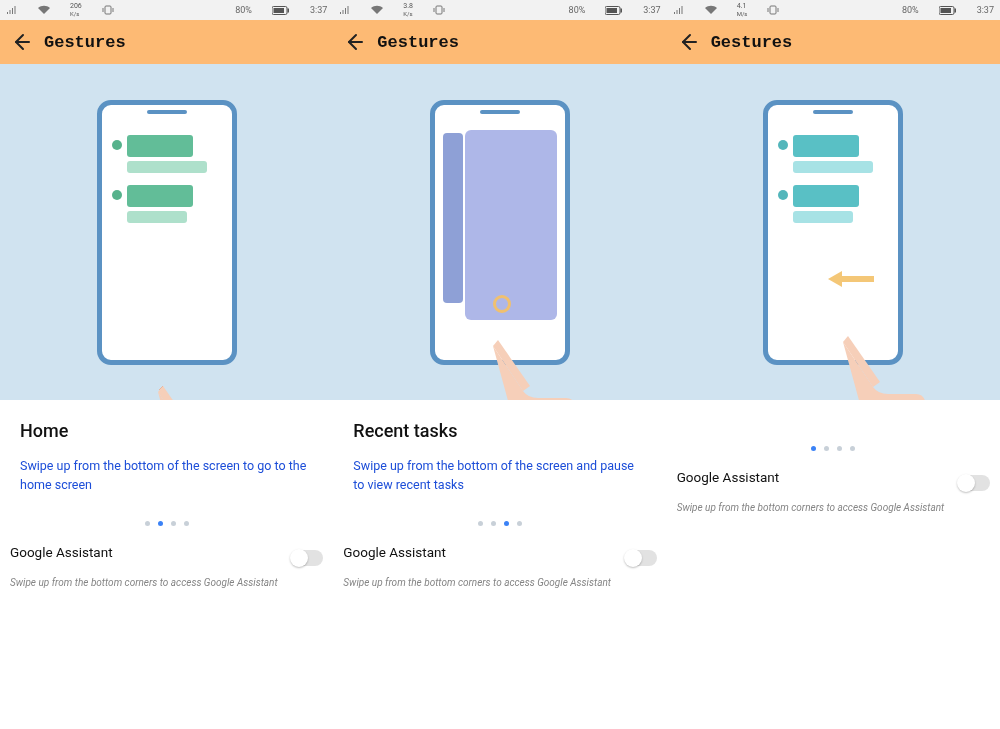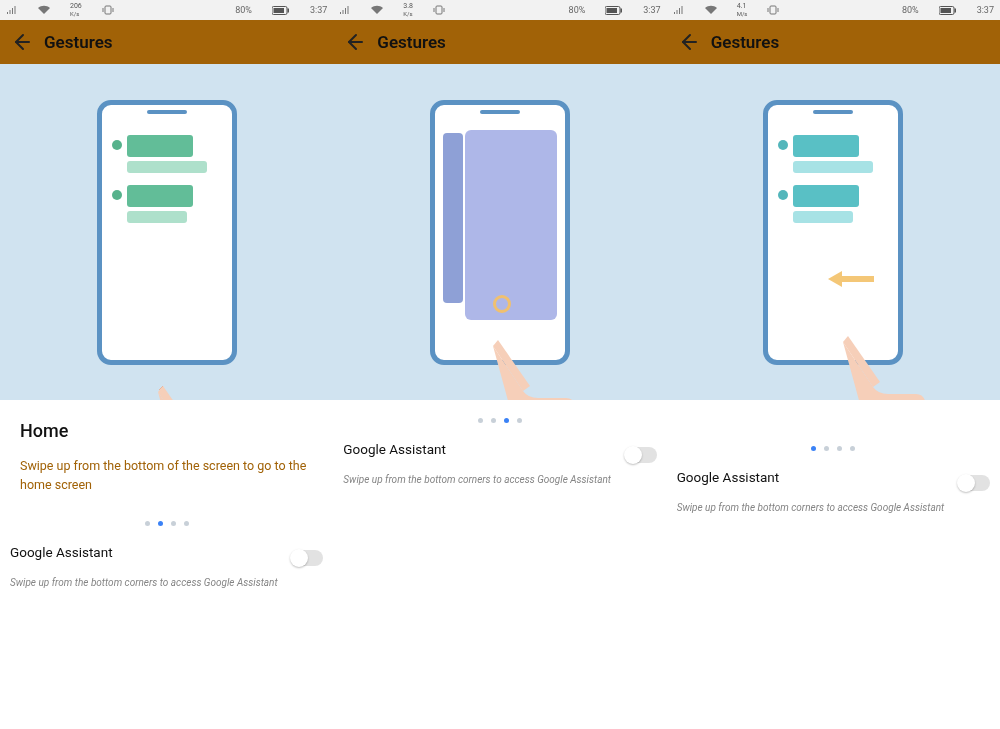--- a/index.html
+++ b/index.html
@@ -26,25 +26,26 @@
     color: #666;
   }
   .status-left, .status-right { display: flex; align-items: center; gap: 20px; }
   .sig-icon, .wifi-icon, .vib-icon, .batt-icon { display: inline-flex; }
   .speed { display: flex; flex-direction: column; line-height: 7px; font-size: 7px; color:#555; }
   .speed .unit { font-size: 6px; }
 
   
   .header {
     height: 44px;
-    background: #a16207;
+    background: #fdba74;
     display: flex;
     align-items: center;
     padding: 0 12px;
     gap: 14px;
+    font-family: Liberation Mono, monospace;
   }
   .back-arrow { width: 18px; height: 18px; display:flex; align-items:center; justify-content:center; cursor:pointer;}
   .title { font-size: 17px; font-weight: 600; color:#111; }
 
   
   .illus-zone {
     height: 336px;
     background: #d0e3f0;
     display: flex;
     align-items: center;
@@ -112,21 +113,21 @@
 
   
   .text-sec {
     padding: 20px 20px 8px 20px;
     text-align: left;
   }
   .gesture-title {
     font-size: 18px; font-weight: 500; color:#111; margin-bottom: 16px;
   }
   .gesture-desc {
-    font-size: 12.5px; color:#a16207; line-height: 1.5;
+    font-size: 12.5px; color:#1d4ed8; line-height: 1.5;
   }
 
   
   .dots { display:flex; gap:8px; justify-content:center; margin: 18px 0 12px; }
   .dot { width:5px; height:5px; border-radius:50%; background:#c8d0d8; }
   .dot.active { background:#3b82f6; }
 
   
   .ga-row {
     display:flex; gap:12px; align-items:flex-start; justify-content:space-between;
@@ -292,20 +293,24 @@
         <span class="ring"></span>
       </div>
       <div class="hand hand-recent">
         <svg viewBox="0 0 90 90">
             <path d="M5 10 L35 55 Q40 62 50 62 L78 62 Q88 62 88 76 L88 88 L46 88 Q30 88 22 72 Z" fill="#f6cfb9"></path>
             <path d="M5 10 L10 4 L42 50 L35 55 Z" fill="#f6cfb9"></path>
           </svg>
       </div>
     </div>
 
+    <div class="text-sec">
+      <div class="gesture-title">Recent tasks</div>
+      <div class="gesture-desc">Swipe up from the bottom of the screen and pause to view recent tasks</div>
+    </div>
 
     <div class="dots">
       <span class="dot"></span>
       <span class="dot"></span>
       <span class="dot active"></span>
       <span class="dot"></span>
     </div>
 
     <div class="ga-row">
       <div class="ga-text">

